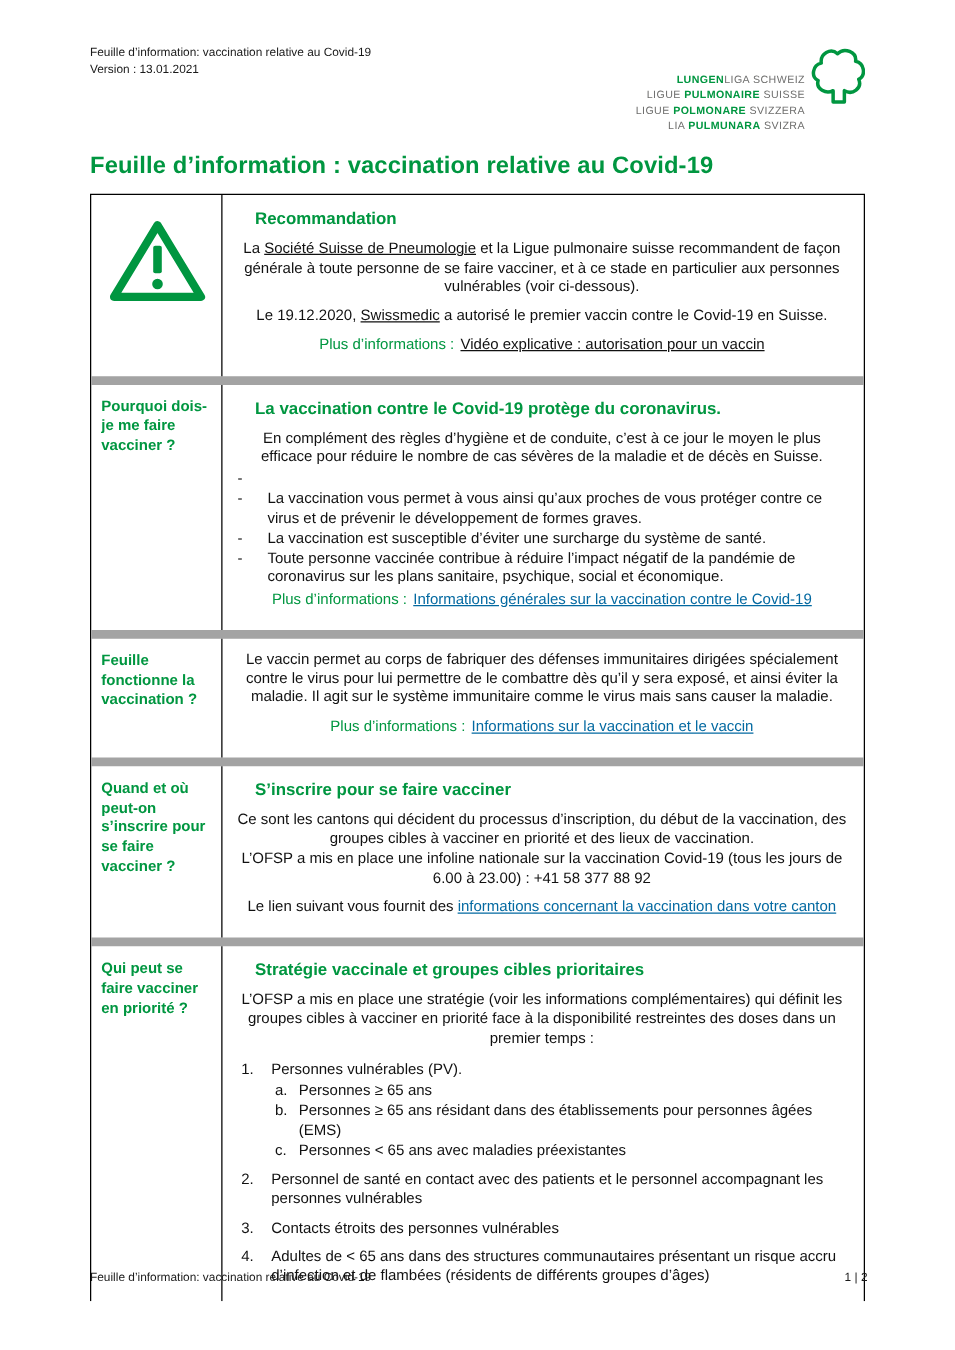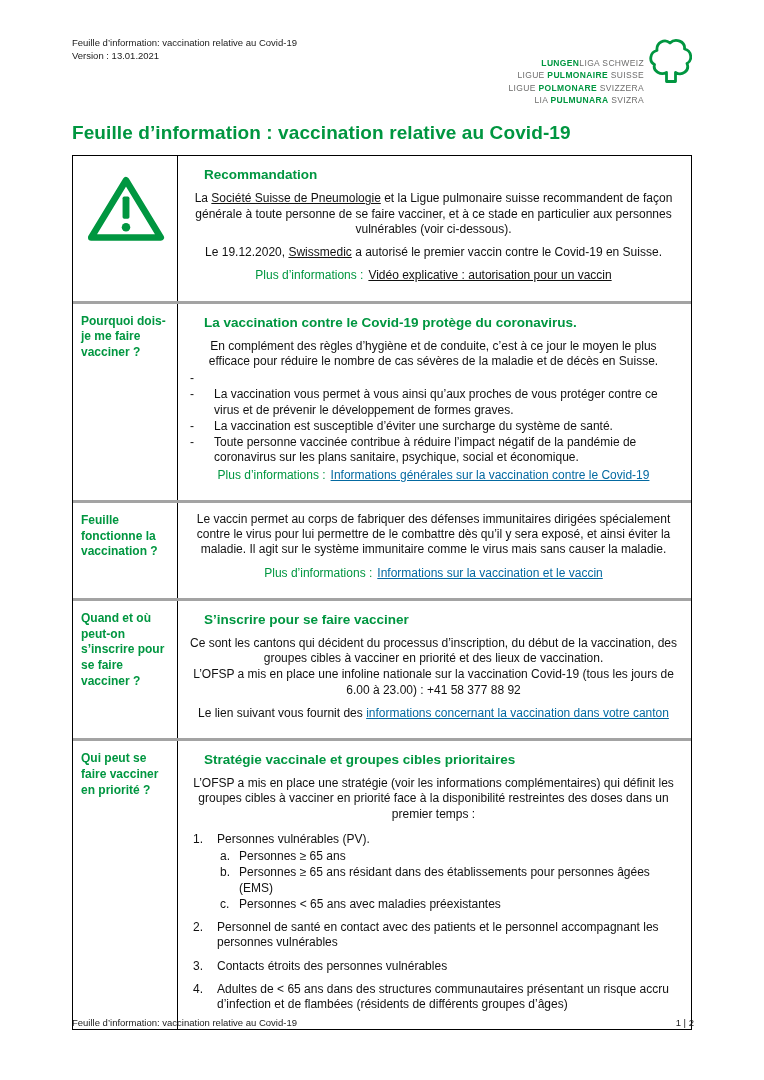--- a/index.html
+++ b/index.html
@@ -15,21 +15,21 @@
   .logo{display:flex;align-items:flex-start;}
   .logo-text{text-align:right;font-size:8.5px;line-height:1.45;letter-spacing:.35px;
              color:#6e6e6d;margin-top:21px;white-space:nowrap;}
   .logo-text .brand{color:#009640;font-weight:700;}
   .tree{margin-left:4px;flex:0 0 auto;}
   
   .doc-title{color:#009640;font-size:19px;font-weight:700;margin:16px 0 11px;letter-spacing:.1px;}
   
   .info-table{border:1px solid #000;}
   .trow{display:grid;grid-template-columns:105px 1fr;}
-  .trow + .trow{border-top:3px solid #a3a3a3;}
+  .trow + .trow{border-top:7px solid #a3a3a3;}
   .cell-q{border-right:1px solid #000;padding:10px 7px 8px 8px;color:#009640;
           font-weight:700;font-size:12px;line-height:1.32;}
   .icon-cell{display:flex;justify-content:center;align-items:flex-start;padding-top:16px;}
   .cell-a{padding:9px 14px 9px 12px;font-size:12px;line-height:1.27;}
   .ans-h{color:#009640;font-size:13.5px;font-weight:700;margin:1px 0 8px;padding-left:14px;}
   .cell-a p{margin:0 0 8px;text-align:center;}
   .cell-a p.tight{margin-bottom:2px;}
   .cell-a p.tight1{margin-bottom:1px;}
   .u{text-decoration:underline;}
   .link{color:#0369a1;text-decoration:underline;cursor:pointer;}

